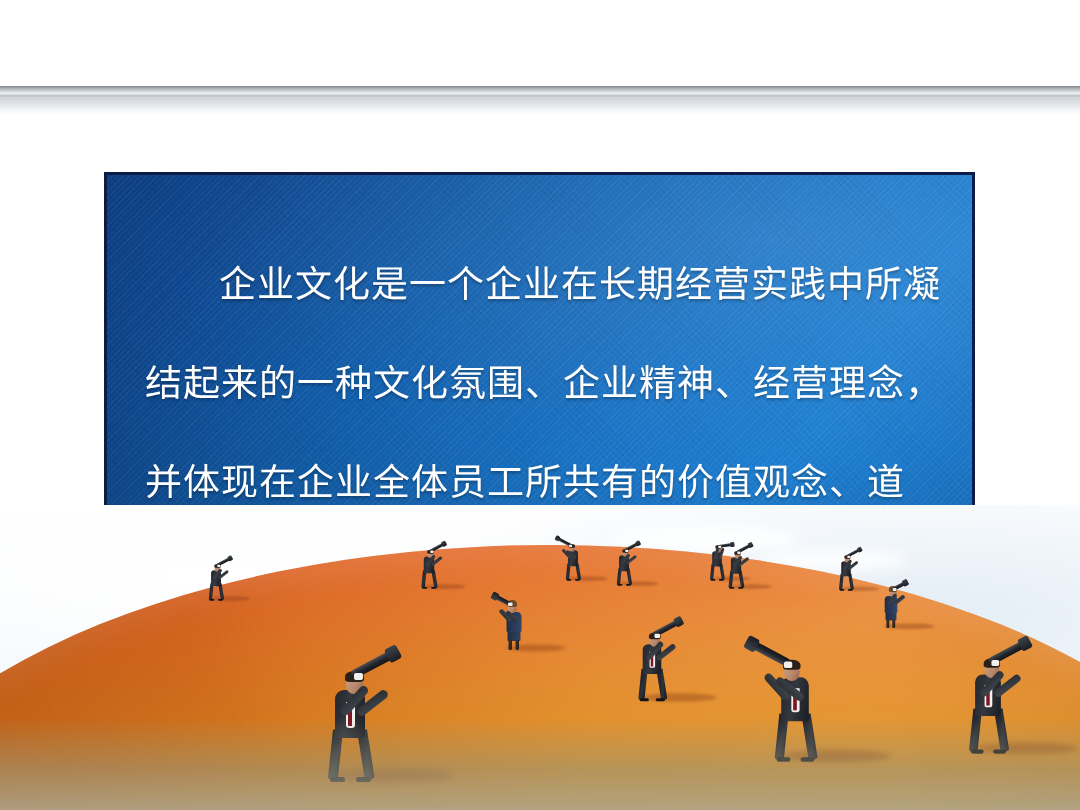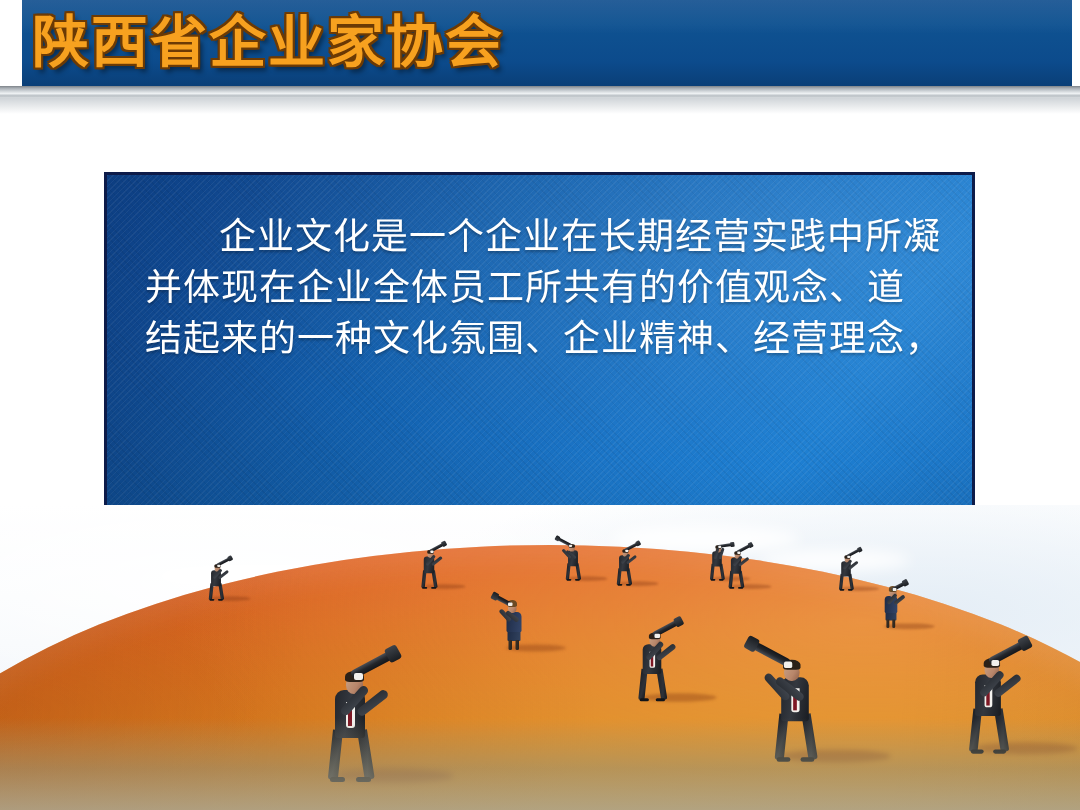--- a/index.html
+++ b/index.html
@@ -165,20 +165,21 @@
     z-index: 2;
   }
   .panel-line {
     font-family: "DejaVu Serif", "Liberation Serif", serif;
     font-size: 37px;
     line-height: 51px;
     letter-spacing: 1px;
     color: #ffffff;
     white-space: nowrap;
     text-shadow: 0 2px 3px rgba(0,0,0,.30);
+    margin-top: 48px;
   }
   .panel-line.indent {
     text-indent: 74px;
   }
 
   
   .illustration {
     position: absolute;
     left: 0;
     top: 505px;
@@ -398,37 +399,34 @@
     background: #ffffff;
   }
 </style>
 </head>
 <body>
 
 <div class="slide">
 
   <div class="left-white-strip"></div>
 
-  <div class="header-banner">
-    <div class="header-title">陕西省企业家协会</div>
-  </div>
 
   <div class="right-white-strip"></div>
 
   <div class="header-silver-bar"></div>
   <div class="header-silver-fade"></div>
 
 
   <div class="content-panel">
     <div class="panel-texture"></div>
     <div class="panel-vignette"></div>
     <div class="panel-body">
       <div class="panel-line indent">企业文化是一个企业在长期经营实践中所凝</div>
+      <div class="panel-line">结起来的一种文化氛围、企业精神、经营理念，</div>
       <div class="panel-line">并体现在企业全体员工所共有的价值观念、道</div>
-      <div class="panel-line">结起来的一种文化氛围、企业精神、经营理念，</div>
     </div>
   </div>
 
   <div class="illustration">
     <div class="illus-sky"></div>
 
     <div class="illus-cloud" style="left:610px; top:20px; width:190px; height:28px;"></div>
     <div class="illus-cloud" style="left:760px; top:44px; width:150px; height:22px;"></div>
     <div class="illus-cloud" style="left:150px; top:58px; width:220px; height:26px;"></div>
 

